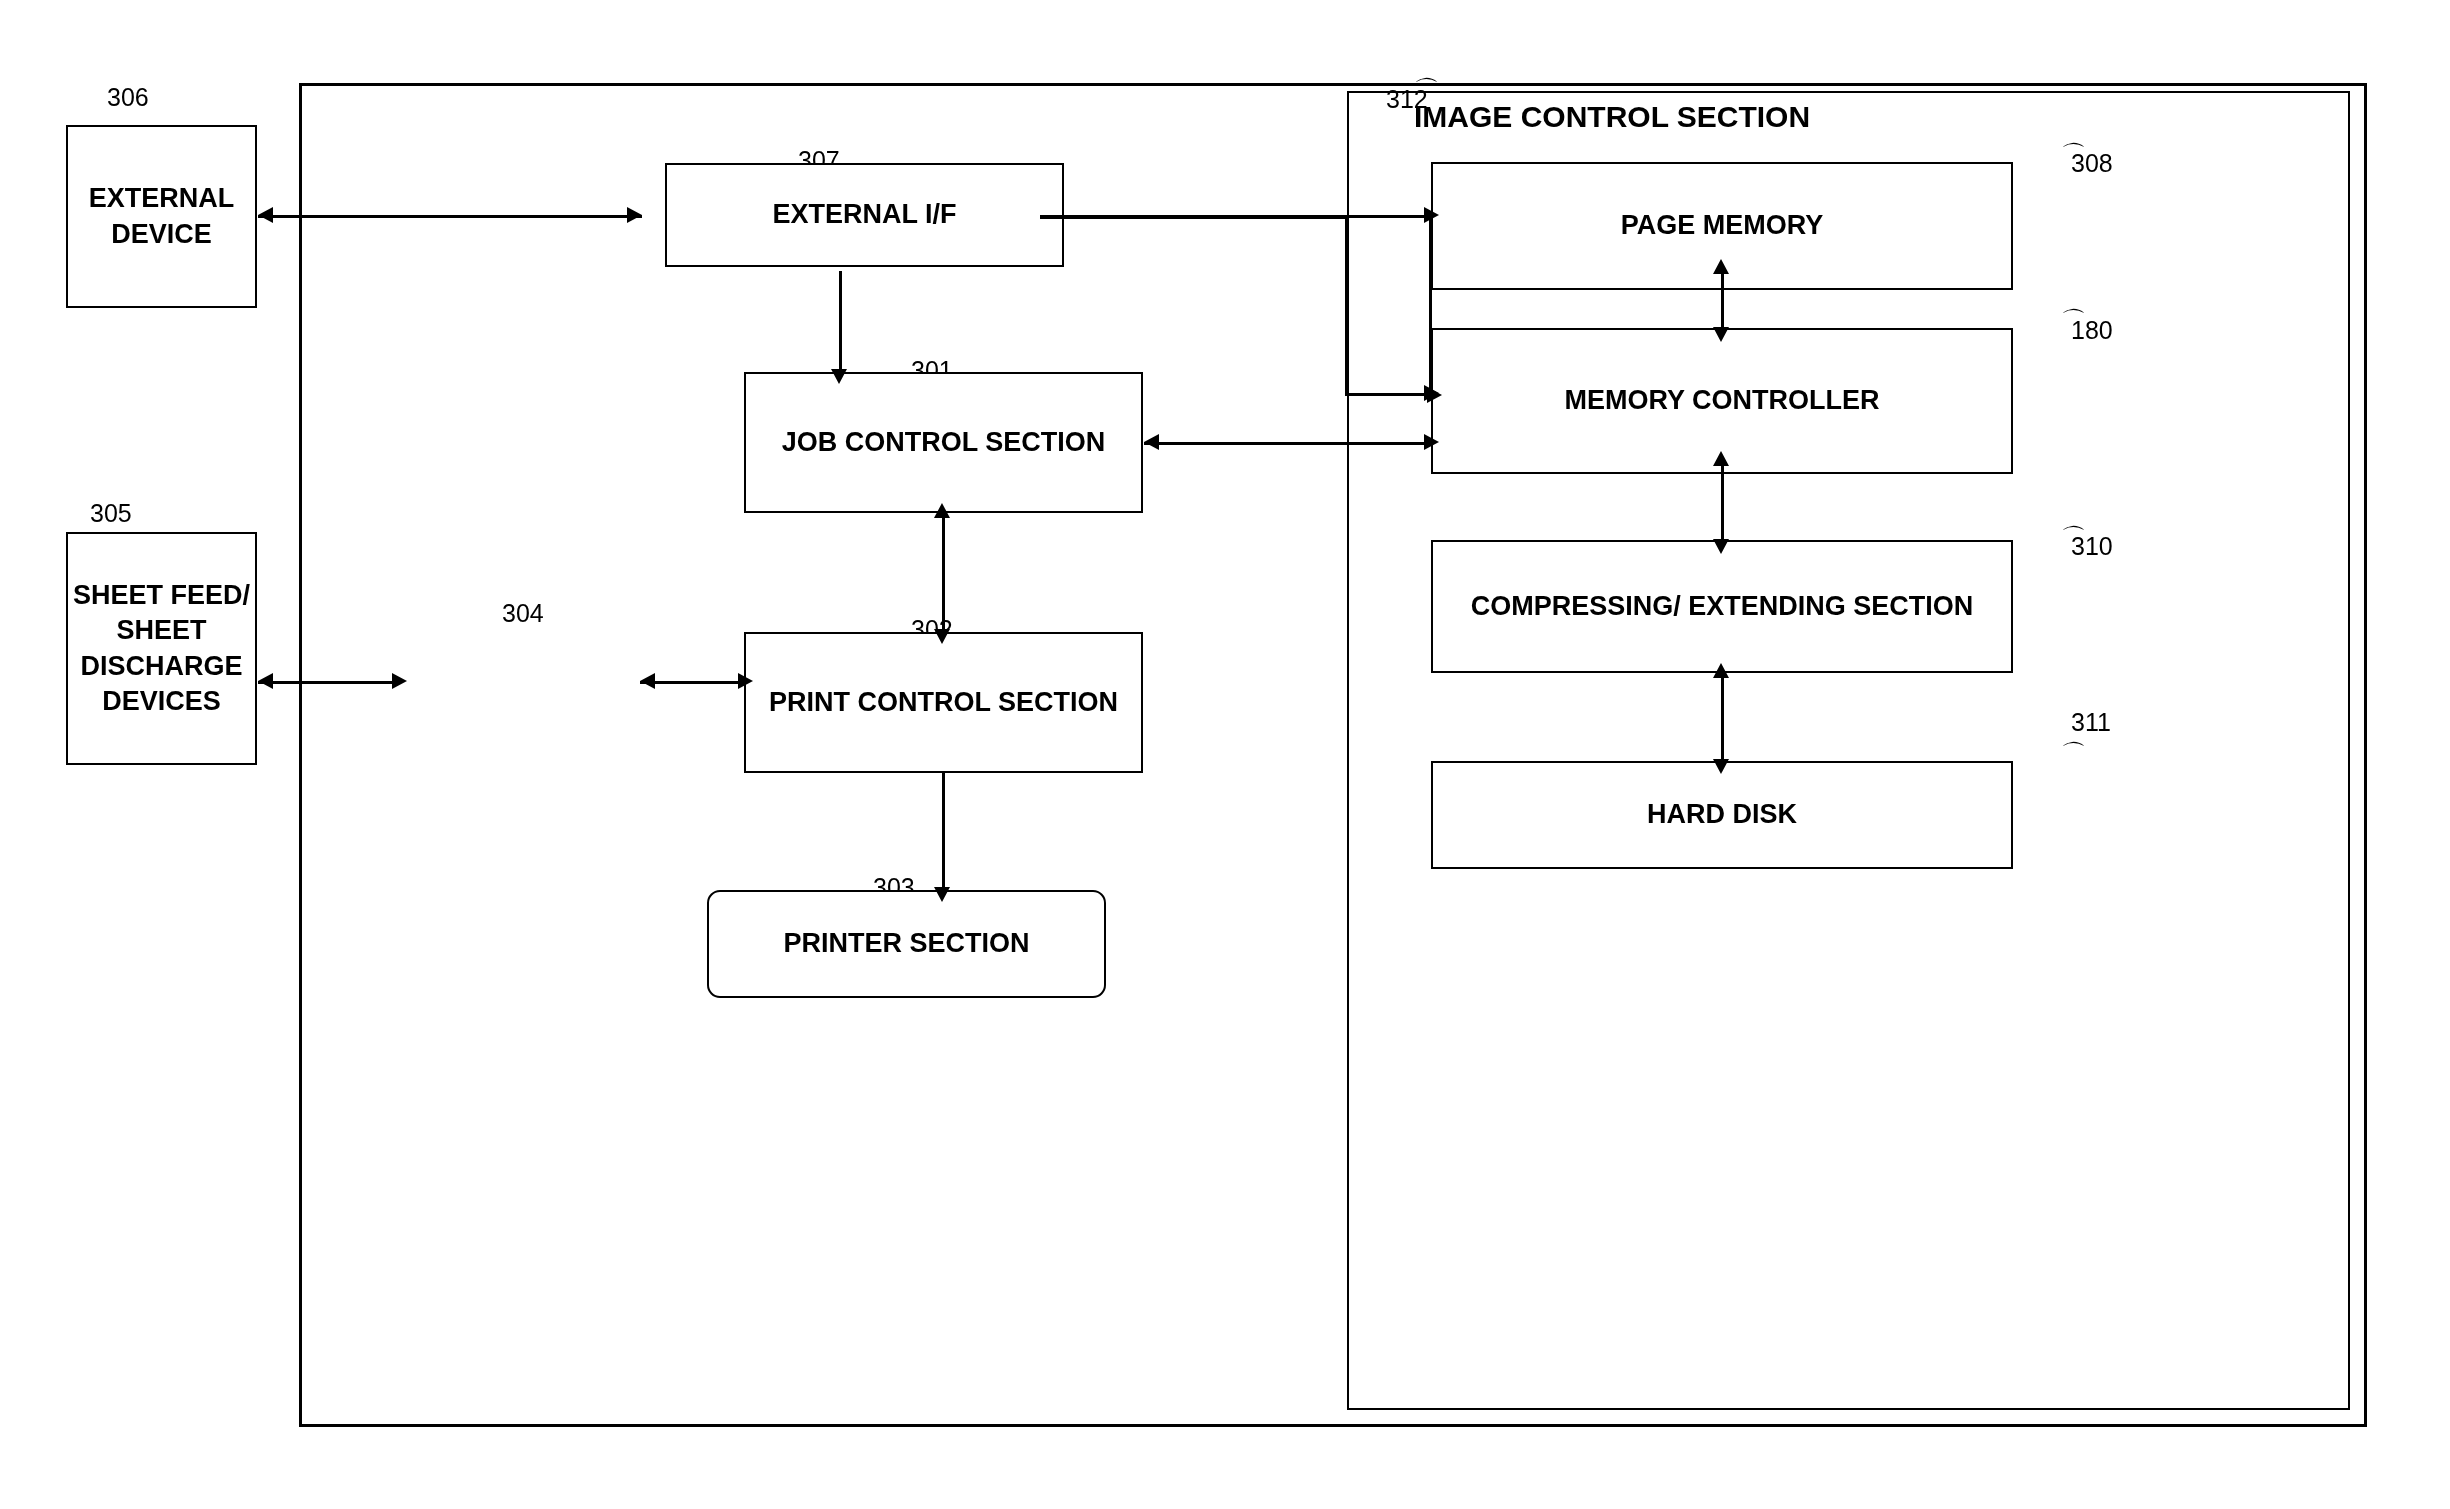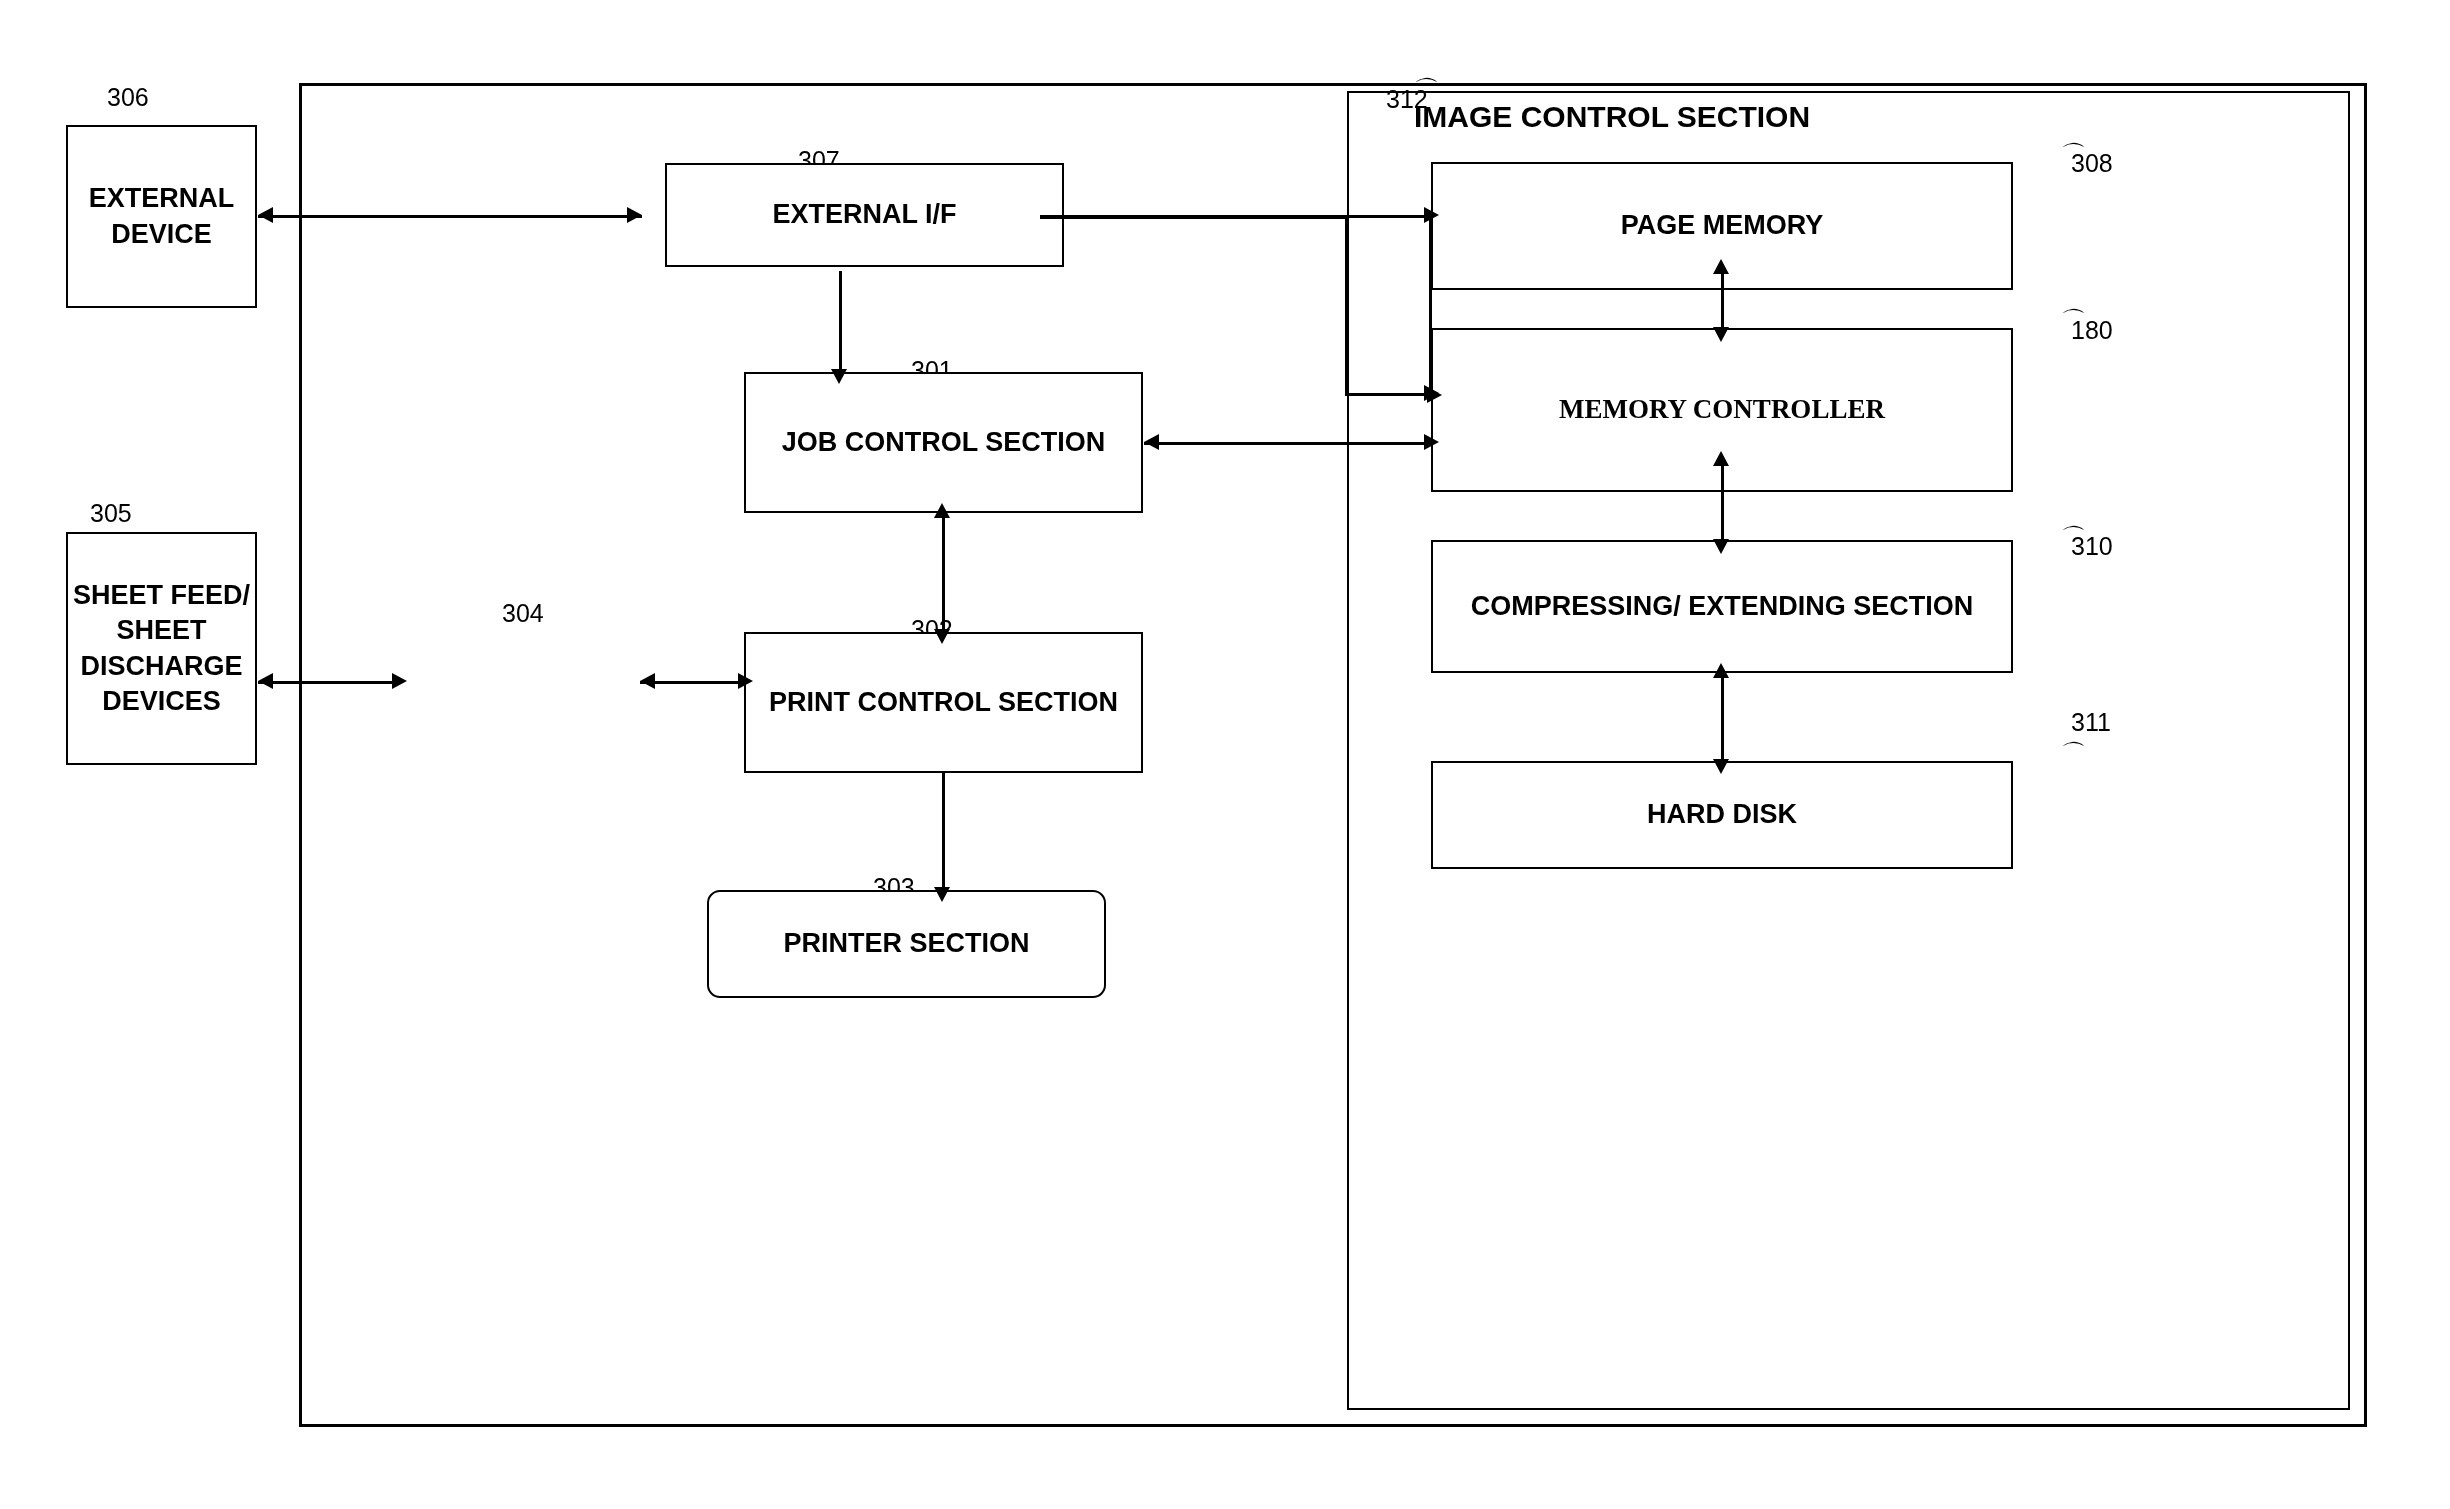--- a/index.html
+++ b/index.html
@@ -122,21 +122,21 @@
   <div style="position:absolute; top:58px; left:1314px; right:67px; bottom:67px; border:2.5px solid #000;"></div>
 
   <span class="ref-num" style="top:116px; left:2038px;">308</span>
   <span style="position:absolute; top:105px; left:2028px; font-size:25px;">⌒</span>
   <div class="block-box" style="top:129px; left:1398px; width:582px; height:128px;">
     <span class="label">PAGE MEMORY</span>
   </div>
 
   <span class="ref-num" style="top:283px; left:2038px;">180</span>
   <span style="position:absolute; top:271px; left:2028px; font-size:25px;">⌒</span>
-  <div class="block-box" style="top:295px; left:1398px; width:582px; height:164px;font-family:Liberation Serif, serif;">
+  <div class="block-box" style="top:295px; left:1398px; width:582px; height:146px;">
     <span class="label">MEMORY
 CONTROLLER</span>
   </div>
 
   <span class="ref-num" style="top:499px; left:2038px;">310</span>
   <span style="position:absolute; top:488px; left:2028px; font-size:25px;">⌒</span>
   <div class="block-box" style="top:507px; left:1398px; width:582px; height:133px;">
     <span class="label">COMPRESSING/
 EXTENDING SECTION</span>
   </div>

